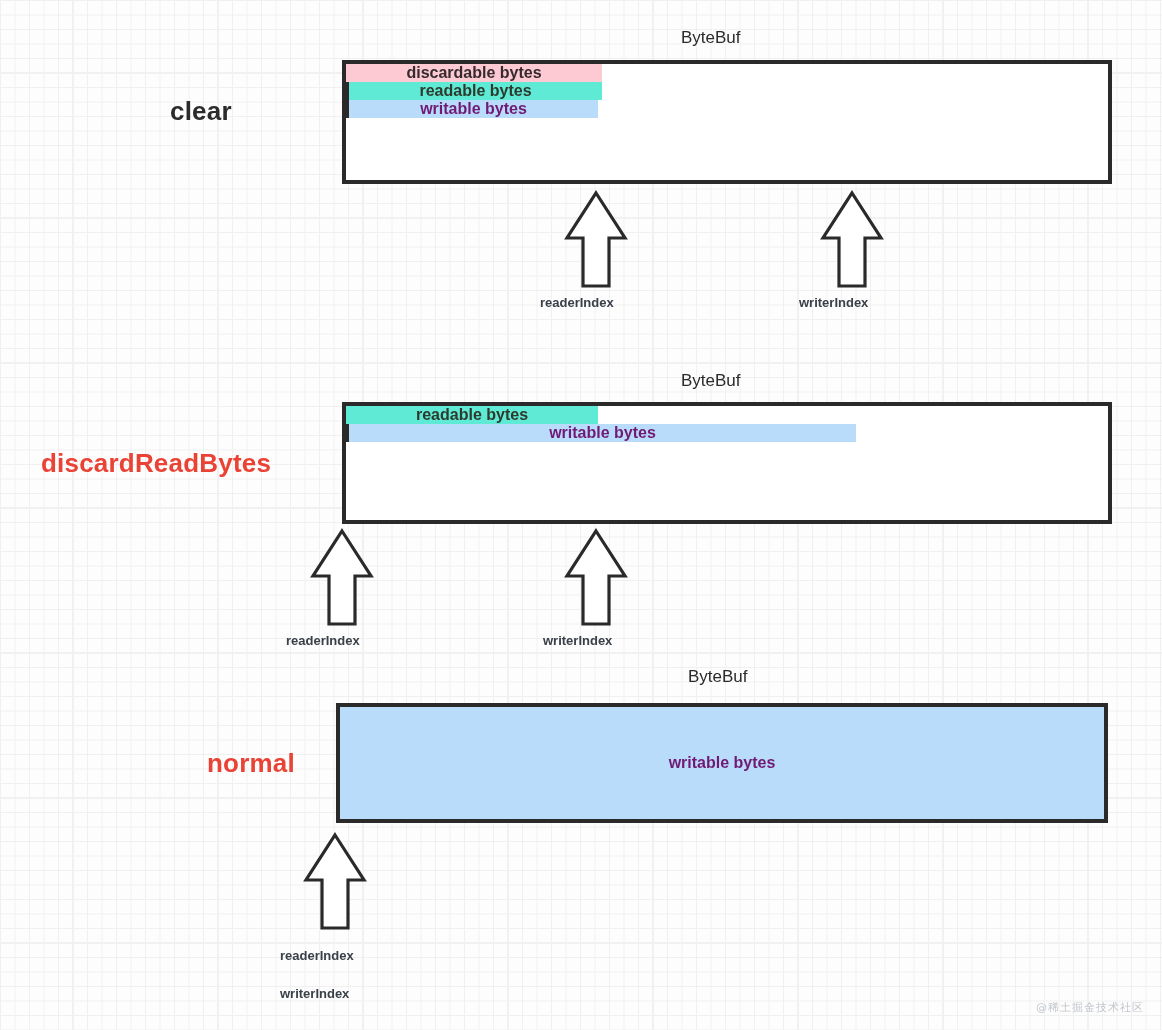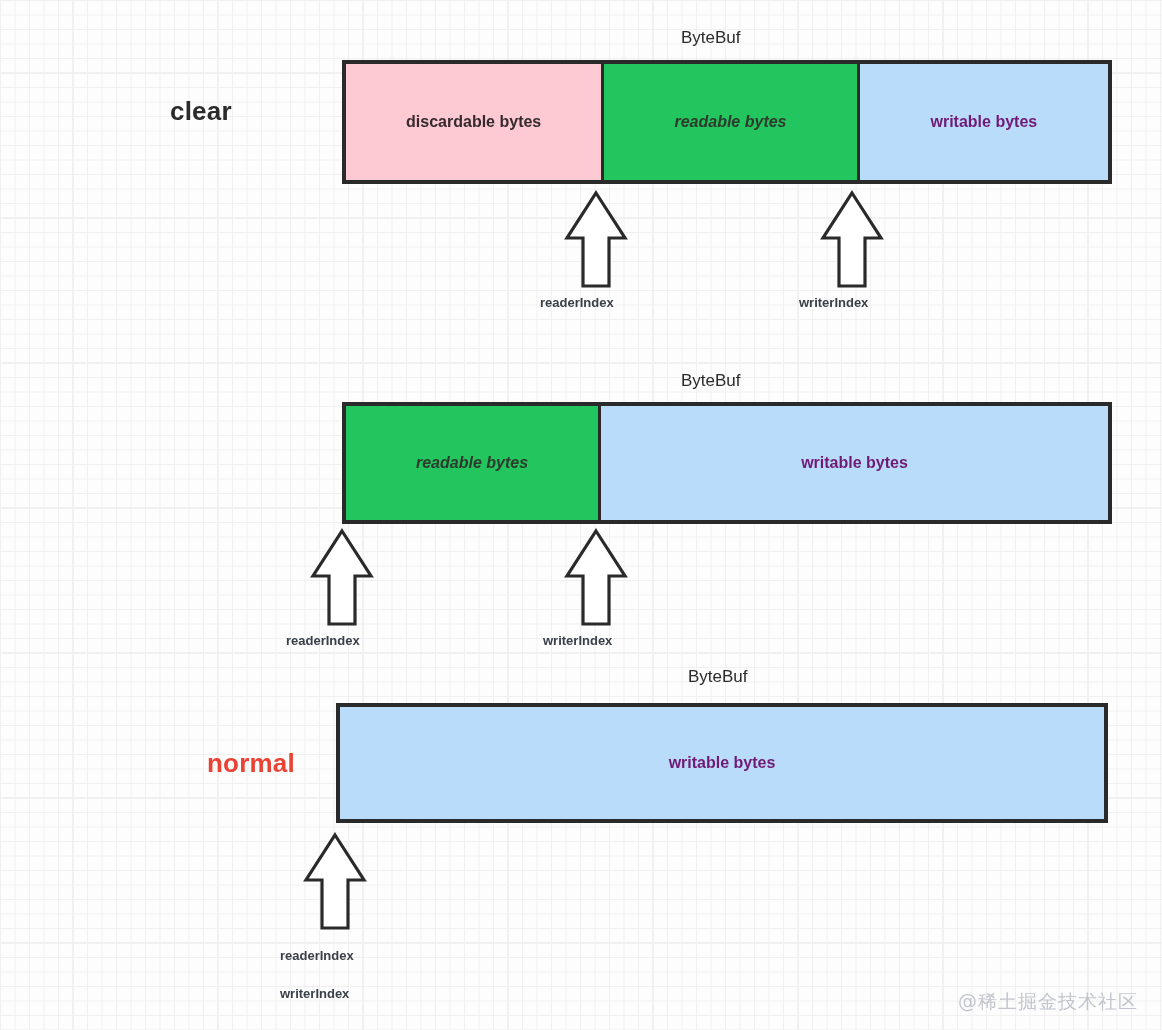--- a/index.html
+++ b/index.html
@@ -59,35 +59,36 @@
     white-space: nowrap;
   }
 
   
   .buffer {
     position: absolute;
     display: flex;
     box-sizing: border-box;
     border: 4px solid #2a2a2a;
     background: #ffffff;
+    flex-direction: column;
   }
   .seg {
     box-sizing: border-box;
     display: flex;
     align-items: center;
     justify-content: center;
     font-size: 16px;
     font-weight: bold;
     color: #2d3a2d;
     overflow: hidden;
     white-space: nowrap;
   }
   .seg + .seg { border-left: 3px solid #2a2a2a; }
   .seg.pink   { background: #fdc9d2; color: #352a2d; }
-  .seg.green  { background: #22c55e; color: #2d3a2d; font-style: italic; }
+  .seg.green  { background: #5eead4; color: #2d3a2d; }
   .seg.blue   { background: #b9dcfb; color: #701a75; }
 
   
   .arrow {
     position: absolute;
   }
   .arrow svg { display: block; }
 
   
   .idx-label {
@@ -95,23 +96,23 @@
     font-size: 13px;
     font-weight: bold;
     color: #3a4049;
     white-space: nowrap;
     text-align: center;
   }
 
   
   .watermark {
     position: absolute;
-    right: 24px;
+    right: 18px;
     bottom: 15px;
-    font-size: 19px;
+    font-size: 11px;
     color: #c2c6cc;
     letter-spacing: 1px;
     white-space: nowrap;
     font-family: "DejaVu Sans", sans-serif;
   }
 </style>
 </head>
 <body>
 
 <div id="canvas">
@@ -133,20 +134,21 @@
   </div>
   <div class="idx-label" style="left:540px; top:295px;">readerIndex</div>
 
   <div class="arrow" style="left:820px; top:190px;">
     <svg width="64" height="100" viewBox="0 0 64 100">
       <path d="M32 3 L61 48 L45 48 L45 96 L19 96 L19 48 L3 48 Z" fill="#ffffff" stroke="#2a2a2a" stroke-width="3.2" stroke-linejoin="miter"></path>
     </svg>
   </div>
   <div class="idx-label" style="left:799px; top:295px;">writerIndex</div>
 
+  <div class="row-label discard">discardReadBytes</div>
 
   <div class="buf-caption" style="left:681px; top:371px;">ByteBuf</div>
 
   <div class="buffer" style="left:342px; top:402px; width:770px; height:122px;">
     <div class="seg green" style="width:252px;">readable bytes</div>
     <div class="seg blue" style="width:510px;">writable bytes</div>
   </div>
 
   <div class="arrow" style="left:310px; top:528px;">
     <svg width="64" height="100" viewBox="0 0 64 100">

